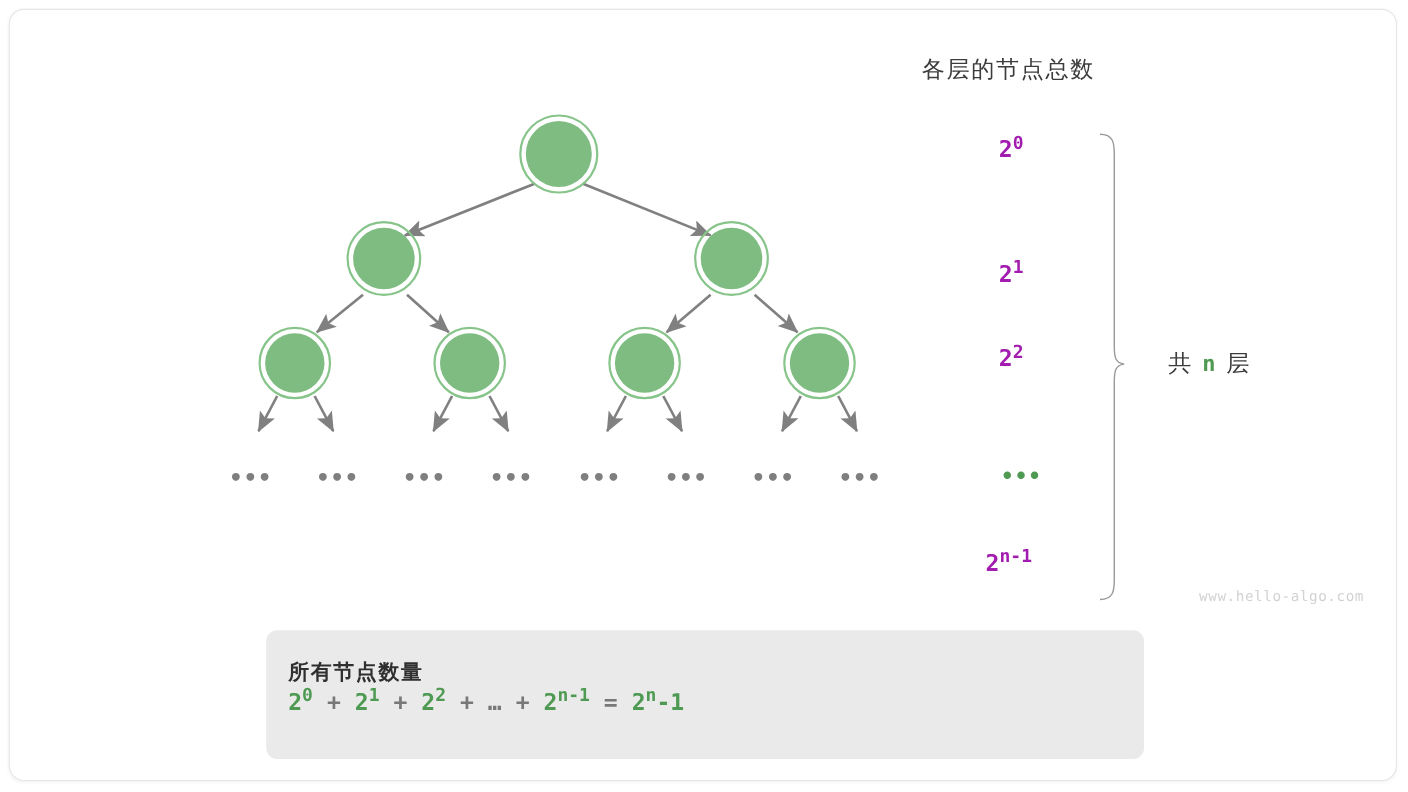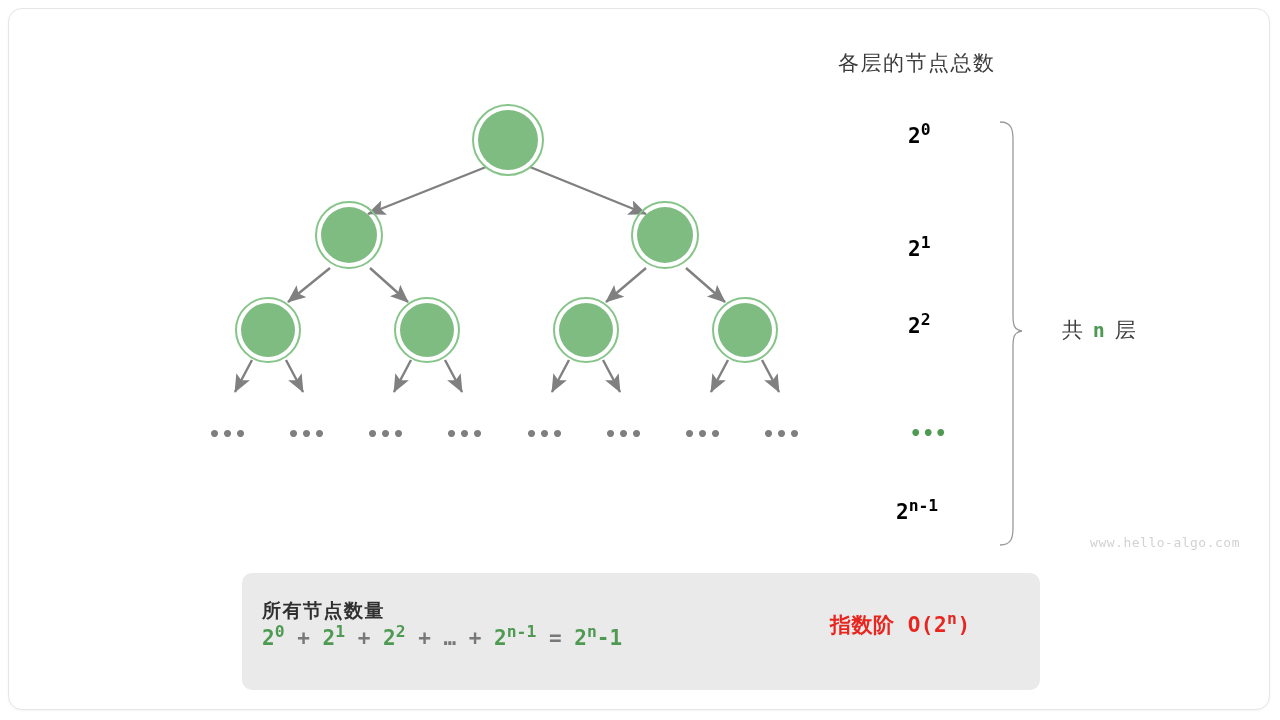--- a/index.html
+++ b/index.html
@@ -44,21 +44,21 @@
     font-size: 21px;
     color: #3c3c3c;
     letter-spacing: 1.5px;
     white-space: nowrap;
   }
   .level-label {
     position: absolute;
     font-family: "DejaVu Sans Mono", "Liberation Mono", monospace;
     font-size: 21px;
     font-weight: bold;
-    color: #000000;
+    color: #a21caf;
     white-space: nowrap;
   }
   .level-label sup {
     font-size: 0.78em;
     vertical-align: super;
     line-height: 0;
   }
   .level-dots {
     position: absolute;
     font-family: "DejaVu Sans Mono", "Liberation Mono", monospace;
@@ -264,21 +264,17 @@
       <span class="op">+</span>
       <span class="op">…</span>
       <span class="op">+</span>
       <span class="g"><span>2</span><sup>n-1</sup></span>
       <span class="op">=</span>
       <span class="g"><span>2</span><sup>n</sup><span>-1</span></span>
     </div>
   </div>
 
   <div class="sum-col" style="left:830px; top:598px; width:200px;">
-    <div class="sum-red">
-      <span>指数阶</span>
-      <span><span>O(2</span><sup>n</sup><span>)</span></span>
-    </div>
   </div>
 
   <div class="watermark">www.hello-algo.com</div>
 
 </div>
 
 </body></html>

